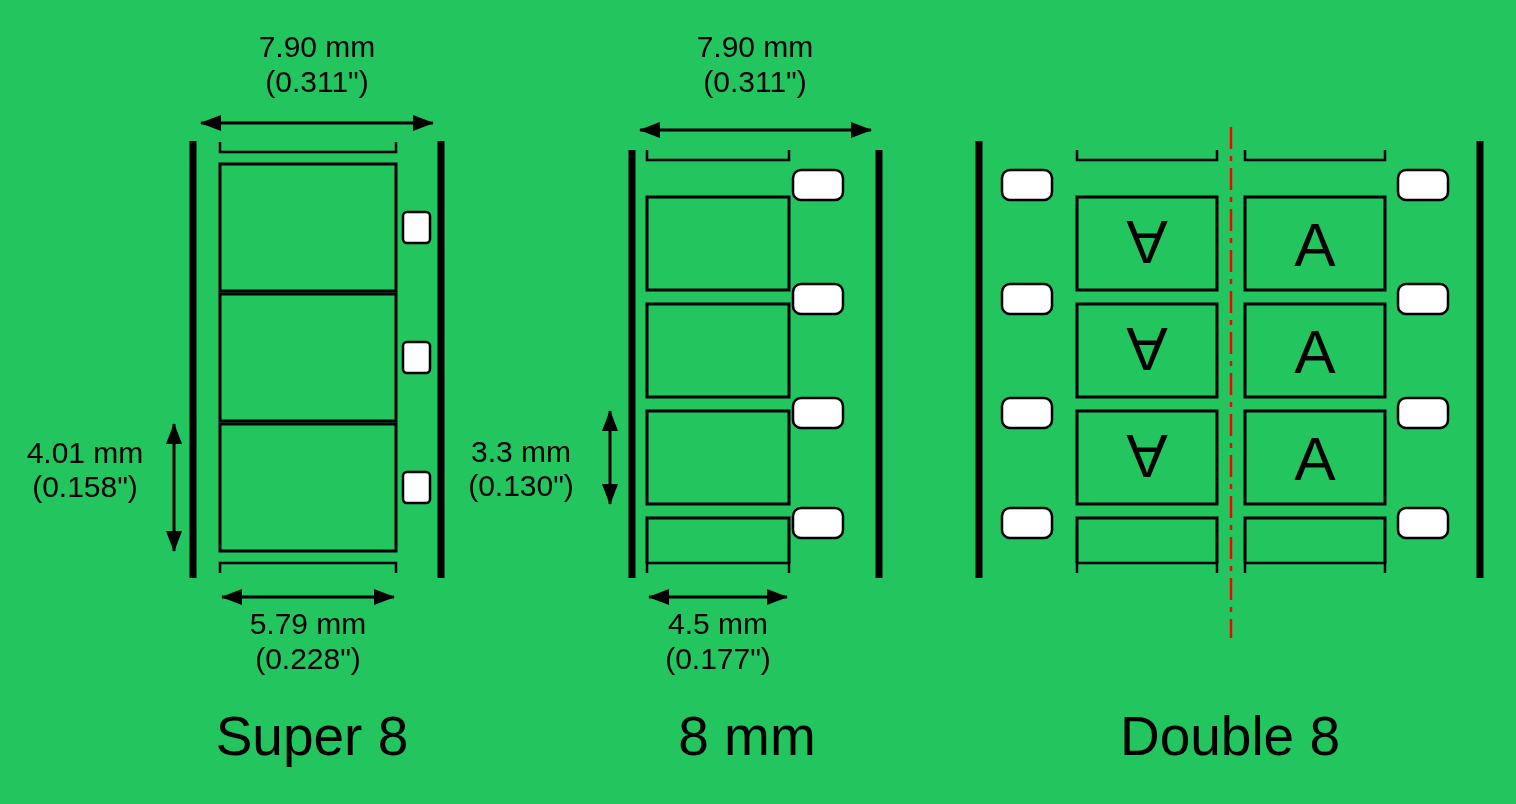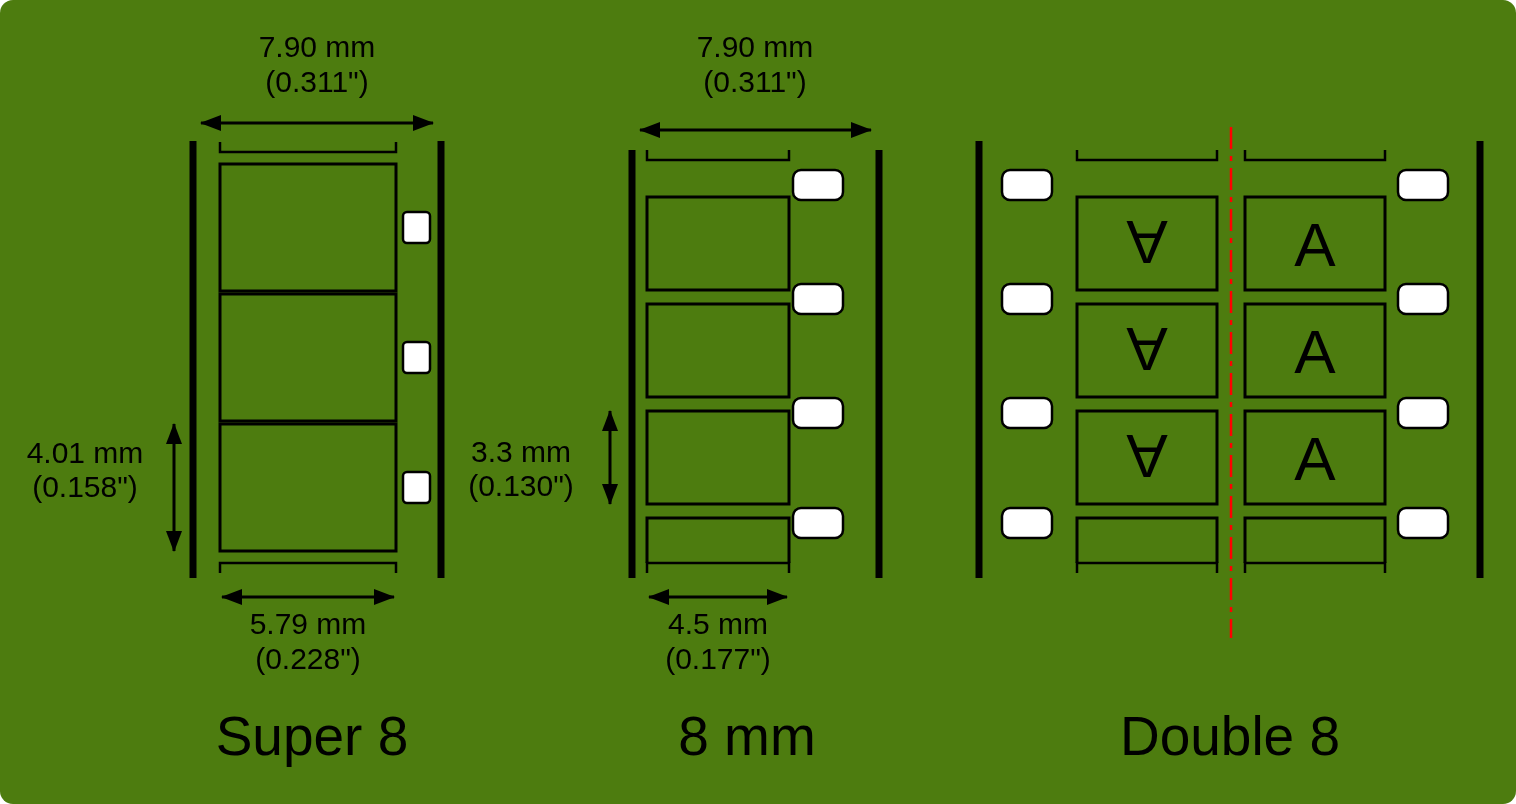--- a/index.html
+++ b/index.html
@@ -3,25 +3,24 @@
 <meta charset="utf-8">
 <style>
   html, body {
     margin: 0;
     padding: 0;
     background: #ffffff;
   }
   .stage {
     width: 1516px;
     height: 804px;
-    background: #4d7c0f;
+    background: #22c55e;
     position: relative;
     overflow: hidden;
     font-family: "Liberation Sans", sans-serif;
-    border-radius: 13px;
   }
   svg {
     display: block;
     font-family: "Liberation Sans", sans-serif;
   }
   .rail   { stroke: #000; stroke-width: 7; }
   .frame  { fill: none; stroke: #000; stroke-width: 3; }
   .thin   { fill: none; stroke: #000; stroke-width: 2.5; }
   .perf   { fill: #fff; stroke: #000; stroke-width: 2.5; }
   .dim    { stroke: #000; stroke-width: 3; }

